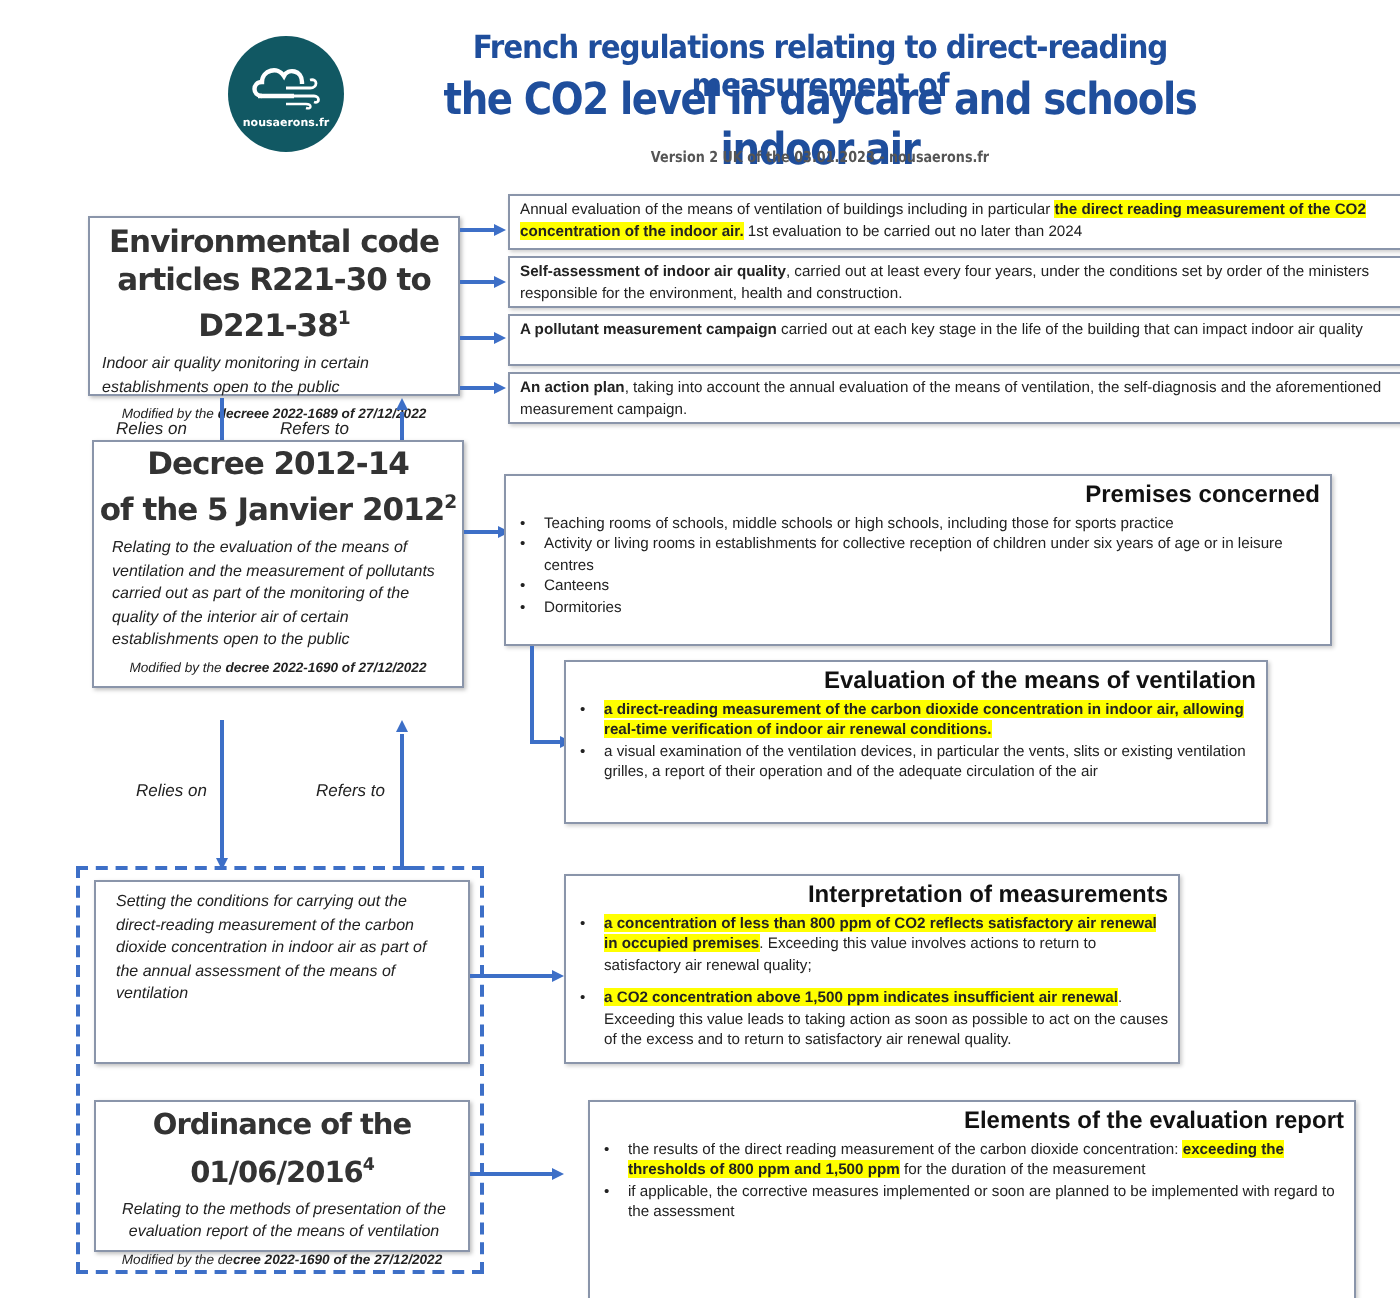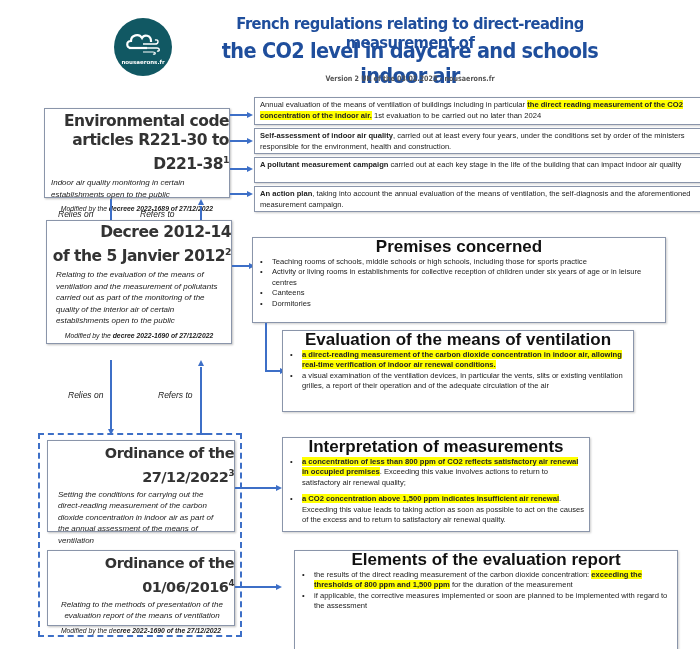--- a/index.html
+++ b/index.html
@@ -11,29 +11,29 @@
   
   .logo { left: 114px; top: 18px; width: 58px; height: 58px; border-radius: 50%; background: #115863; }
   .logo svg { position: absolute; left: 11px; top: 10px; }
   .logo-text { position: absolute; left: 0; width: 58px; top: 41px; text-align: center; color: #fff; font-size: 5.5px; font-weight: bold; font-family: "DejaVu Sans", sans-serif; }
   .title1 { left: 180px; top: 14px; width: 460px; text-align: center; color: #1f4e9c; font-family: "DejaVu Sans", sans-serif; font-weight: bold; font-size: 16px; letter-spacing: -0.6px; transform: scaleX(0.92); transform-origin: center; }
   .title2 { left: 175px; top: 38px; width: 470px; text-align: center; color: #1f4e9c; font-family: "DejaVu Sans", sans-serif; font-weight: bold; font-size: 22px; letter-spacing: -0.8px; transform: scaleX(0.88); transform-origin: center; }
   .version { left: 250px; top: 74px; width: 320px; text-align: center; color: #555; font-family: "DejaVu Sans", sans-serif; font-weight: bold; font-size: 7.5px; transform: scaleX(0.85); }
 
   
   .lbox { border: 1.5px solid #8a95aa; background: #fff; box-shadow: 1px 1px 2px rgba(0,0,0,0.25); text-align: center; }
-  .lbox .head { font-family: "DejaVu Sans", sans-serif; font-weight: bold; color: #333; letter-spacing: -0.5px; text-align: right; }
+  .lbox .head { font-family: "DejaVu Sans", sans-serif; font-weight: bold; color: #333; letter-spacing: -0.5px; }
   .lbox .desc { font-style: italic; font-size: 8px; line-height: 11.5px; color: #222; text-align: left; }
   .lbox .mod { font-style: italic; font-size: 6.8px; color: #222; }
   .lbox .mod b { font-style: italic; }
   sup { font-size: 60%; }
 
   
   .rbox { border: 1.2px solid #8a95aa; background: #fff; box-shadow: 1px 1px 2px rgba(0,0,0,0.2); font-size: 7.6px; line-height: 10.5px; color: #222; padding: 2px 5px; }
-  .rbox .rtitle { font-weight: bold; font-size: 17px; text-align: center; color: #111; margin: 2px 0 4px; }
+  .rbox .rtitle { font-weight: bold; font-size: 12px; text-align: right; color: #111; margin: 2px 0 4px; }
   .rbox ul { list-style: none; }
   .rbox li { position: relative; padding-left: 14px; }
   .rbox li::before { content: "\2022"; position: absolute; left: 2px; }
   .hl { background: #ffff00; font-weight: bold; }
 
   
   .line { background: #3d6fc7; position: absolute; }
   .arrow-r { position: absolute; width: 0; height: 0; border-top: 3.5px solid transparent; border-bottom: 3.5px solid transparent; border-left: 6px solid #3d6fc7; }
   .arrow-d { position: absolute; width: 0; height: 0; border-left: 3.5px solid transparent; border-right: 3.5px solid transparent; border-top: 6px solid #3d6fc7; }
   .arrow-u { position: absolute; width: 0; height: 0; border-left: 3.5px solid transparent; border-right: 3.5px solid transparent; border-bottom: 6px solid #3d6fc7; }
@@ -138,23 +138,20 @@
 <div class="arrow-d" style="left:107.5px; top:429px;"></div>
 <div class="line" style="left:200px; top:367px; width:2px; height:68px;"></div>
 <div class="arrow-u" style="left:197.5px; top:360px;"></div>
 <div class="line" style="left:200px; top:433px; width:10px; height:2px;"></div>
 <div class="abs rel-label" style="left:68px; top:390px;">Relies on</div>
 <div class="abs rel-label" style="left:158px; top:390px;">Refers to</div>
 
 <div class="abs dashed" style="left:38px; top:433px; width:204px; height:204px;"></div>
 
 <div class="abs lbox" style="left:47px; top:440px; width:188px; height:92px; padding-top:2px;">
-  <div class="head" style="font-size:14.5px; line-height:20px;">
-    <span>Ordinance of the 27/12/2022</span><sup>3</sup>
-  </div>
   <div class="desc" style="padding:2px 8px 0 10px;">Setting the conditions for carrying out the direct-reading measurement of the carbon dioxide concentration in indoor air as part of the annual assessment of the means of ventilation</div>
 </div>
 
 <div class="line" style="left:235px; top:487px; width:42px; height:2px;"></div>
 <div class="arrow-r" style="left:276px; top:484.5px;"></div>
 
 <div class="abs rbox" style="left:282px; top:437px; width:308px; height:95px;">
   <div class="rtitle">Interpretation of measurements</div>
   <ul>
     <li style="margin-bottom:6px;"><span class="hl">a concentration of less than 800 ppm of CO2 reflects satisfactory air renewal in occupied premises</span><span>. Exceeding this value involves actions to return to satisfactory air renewal quality;</span></li>

